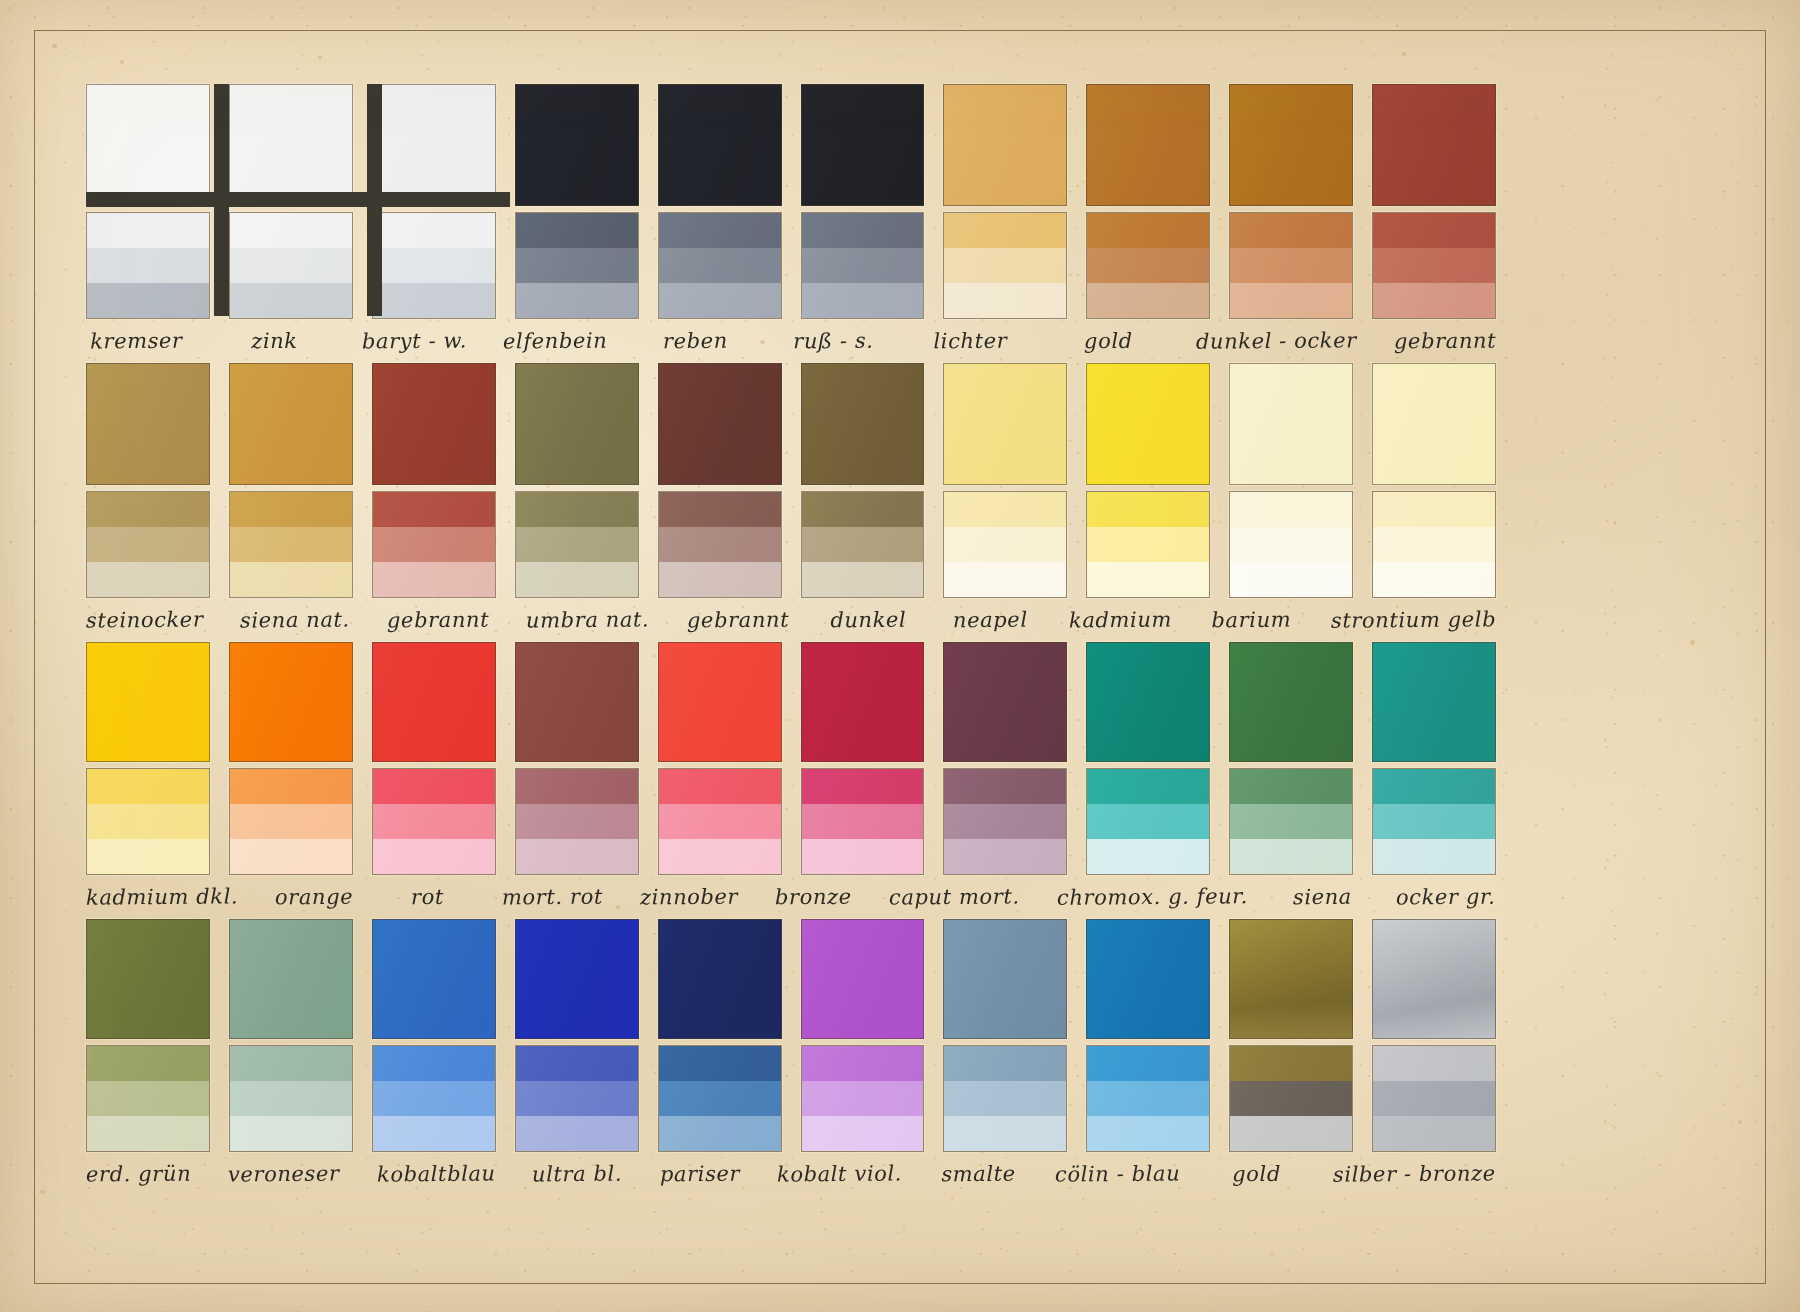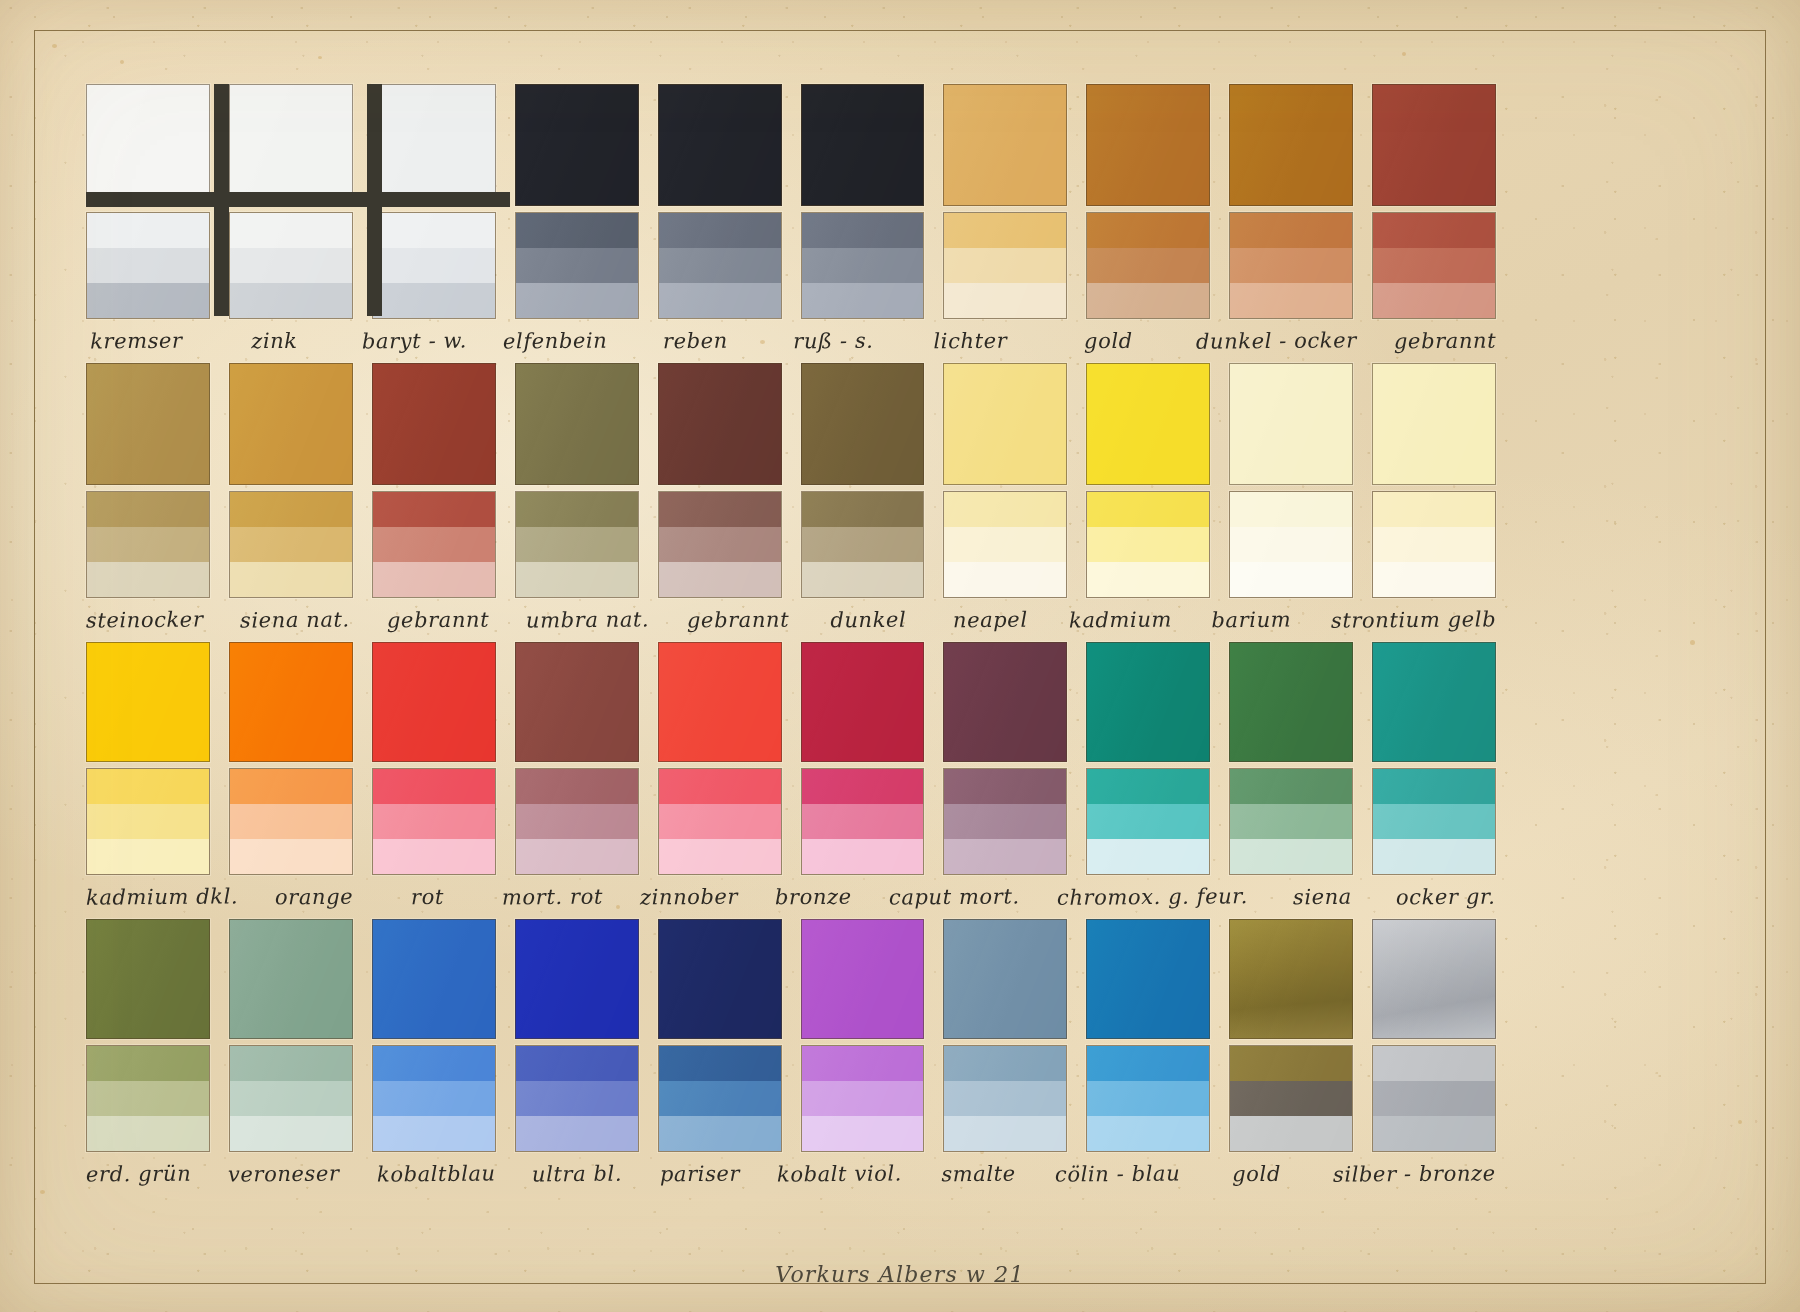--- a/index.html
+++ b/index.html
@@ -594,16 +594,15 @@
         <div class="label">kobalt viol.</div>
         <div class="label">smalte</div>
         <div class="label">cölin - blau</div>
         <div class="label">gold</div>
         <div class="label">silber - bronze</div>
       </div>
     </div>
 
   </div>
 
-  <div id="bottomnote">Vorkurs Albers w 21</div>
 
   <div id="edgeshade"></div>
 </div>
 
 </body></html>

